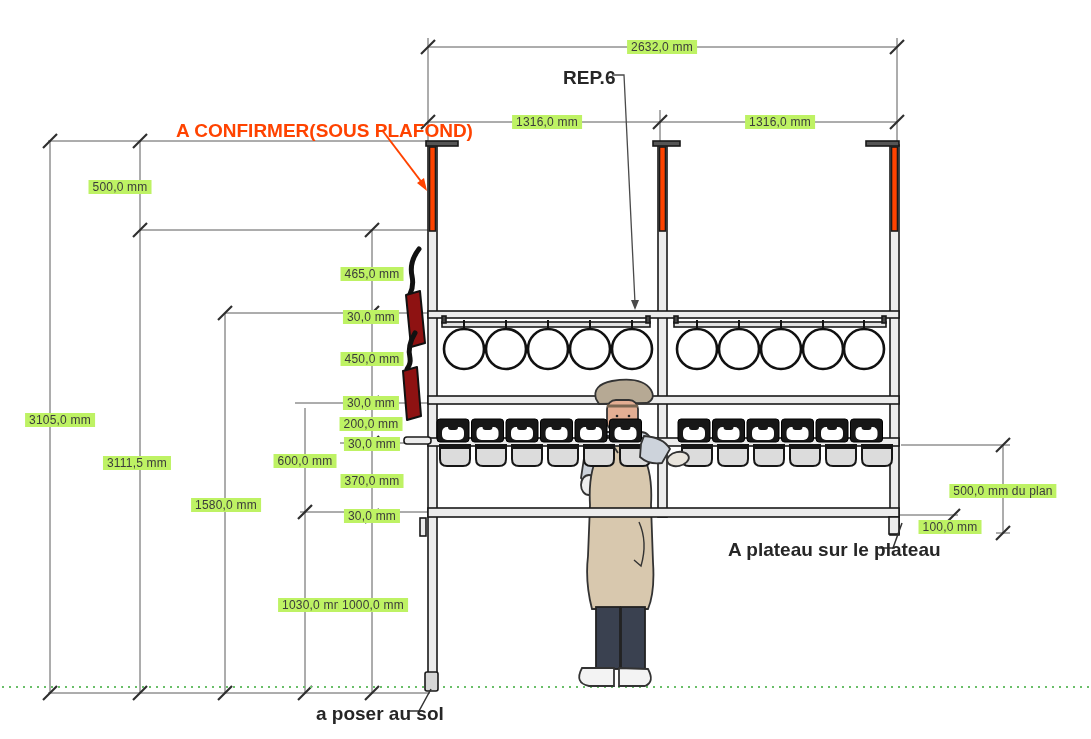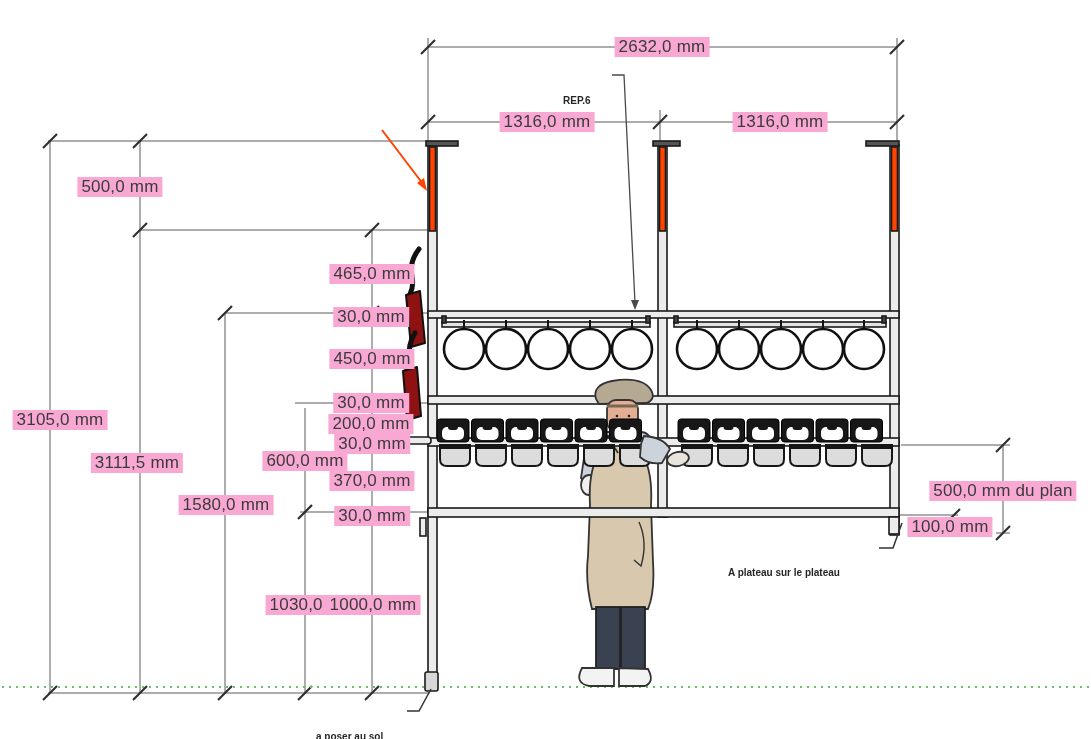--- a/index.html
+++ b/index.html
@@ -1,21 +1,21 @@
 <!DOCTYPE html>
 <html style="--accent-orange: #ff4300; --sheath-red: #8e1212; --ground-green: #6abf69; --line-gray: #4d4d4d; --steel-fill: #ececec; --ink: #1a1a1a;"><head>
 <meta charset="utf-8">
 <style>
   html,body{margin:0;padding:0;background:#fff;}
   .canvas{position:relative;width:1091px;height:739px;background:#fff;overflow:hidden;
           font-family:"Liberation Sans",sans-serif;}
   svg{position:absolute;left:0;top:0;}
-  .dim{position:absolute;transform:translate(-50%,-50%);font-size:17px;color:#3b3b3b;
-       background:#f9a8d4;padding:0 4px;white-space:nowrap;letter-spacing:.2px;}
-  .ann{position:absolute;font-weight:bold;font-size:10px;color:#262626;white-space:nowrap;margin-top:28px;}
+  .dim{position:absolute;transform:translate(-50%,-50%);font-size:12px;color:#3b3b3b;
+       background:#bef264;padding:0 4px;white-space:nowrap;letter-spacing:.2px;}
+  .ann{position:absolute;font-weight:bold;font-size:19px;color:#262626;white-space:nowrap;}
   .ann.orange{color:var(--accent-orange,#ff4300);}
 </style>
 </head>
 <body>
 
 <div class="canvas">
 
 <svg width="1091" height="739" viewBox="0 0 1091 739">
 
   <g stroke="#5a5a5a" stroke-width="1" fill="none">
@@ -274,15 +274,16 @@
   <div class="dim" style="left:372px;top:444px">30,0 mm</div>
   <div class="dim" style="left:305px;top:461px">600,0 mm</div>
   <div class="dim" style="left:372px;top:481px">370,0 mm</div>
   <div class="dim" style="left:372px;top:516px">30,0 mm</div>
   <div class="dim" style="left:313px;top:605px">1030,0 mm</div>
   <div class="dim" style="left:373px;top:605px">1000,0 mm</div>
   <div class="dim" style="left:1003px;top:491px">500,0 mm du plan</div>
   <div class="dim" style="left:950px;top:527px">100,0 mm</div>
 
   <div class="ann" style="left:563px;top:67px">REP.6</div>
+  <div class="ann orange" style="left:176px;top:120px">A CONFIRMER(SOUS PLAFOND)</div>
   <div class="ann" style="left:728px;top:539px">A plateau sur le plateau</div>
   <div class="ann" style="left:316px;top:703px">a poser au sol</div>
 </div>
 
 </body></html>

